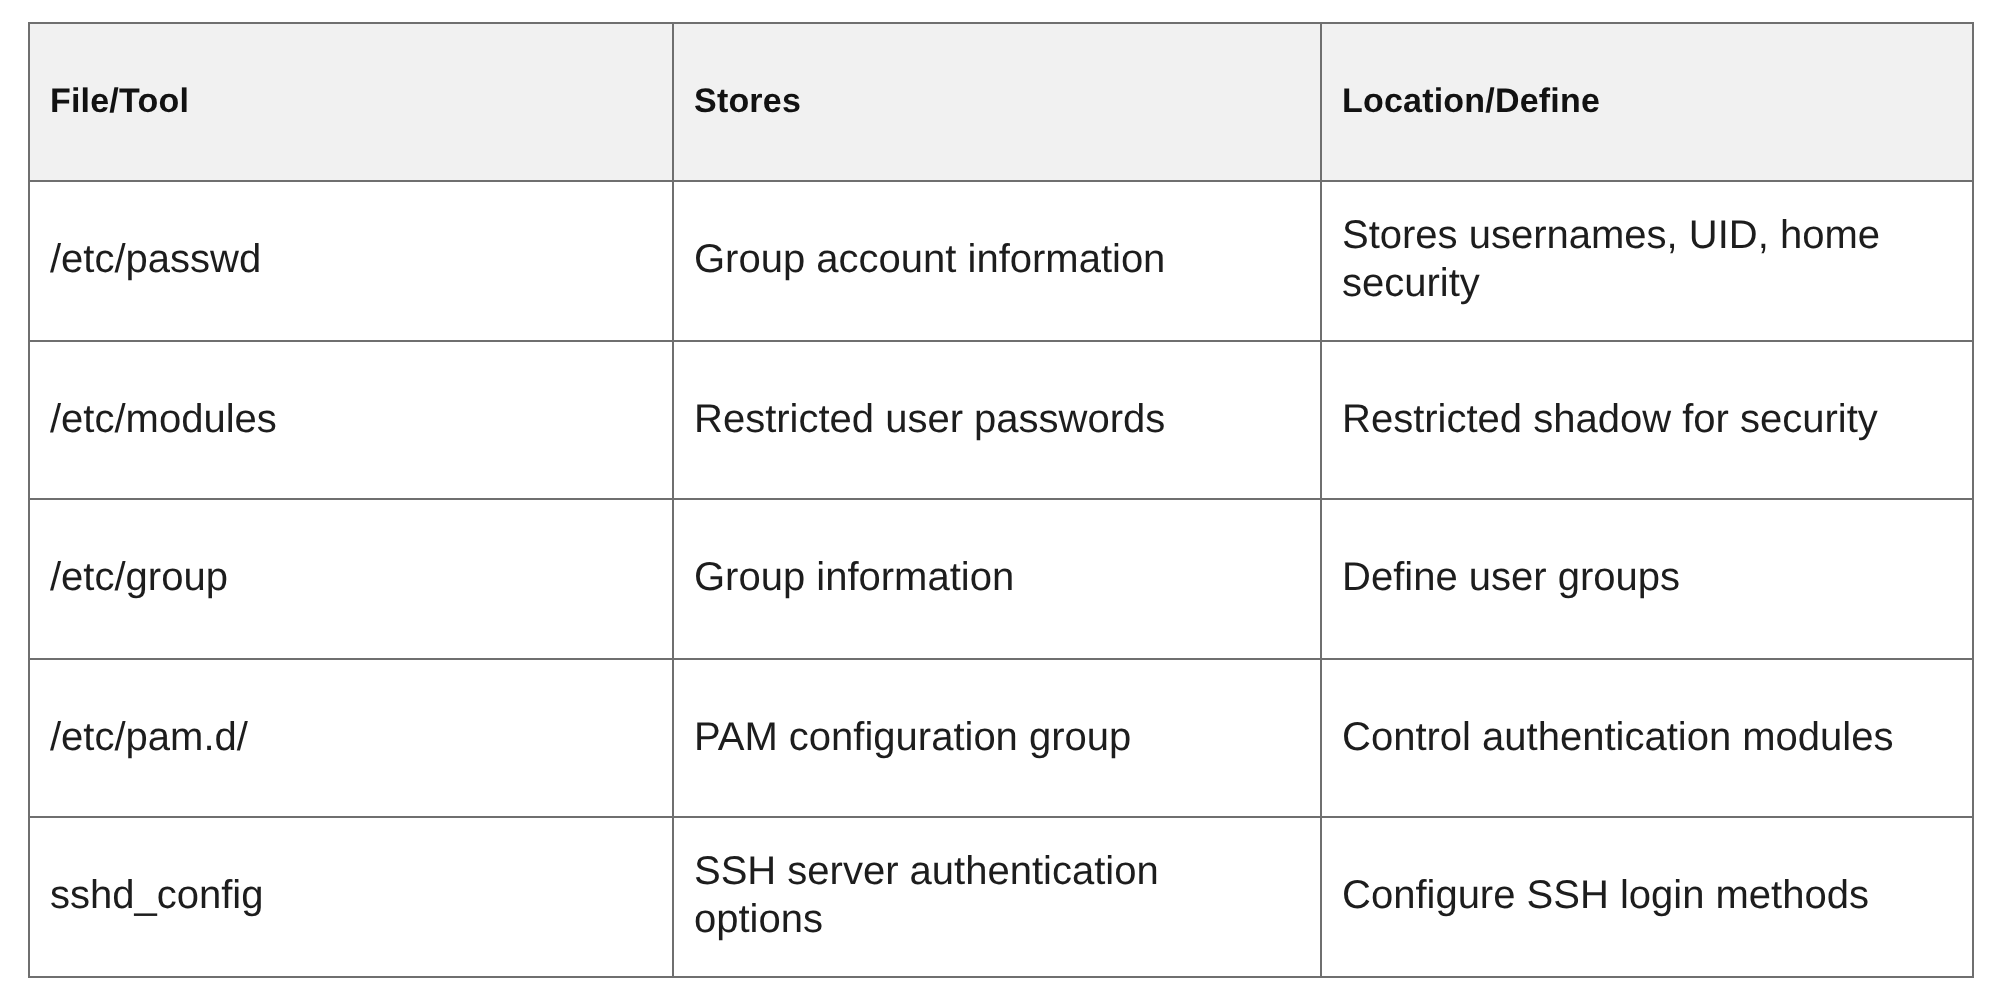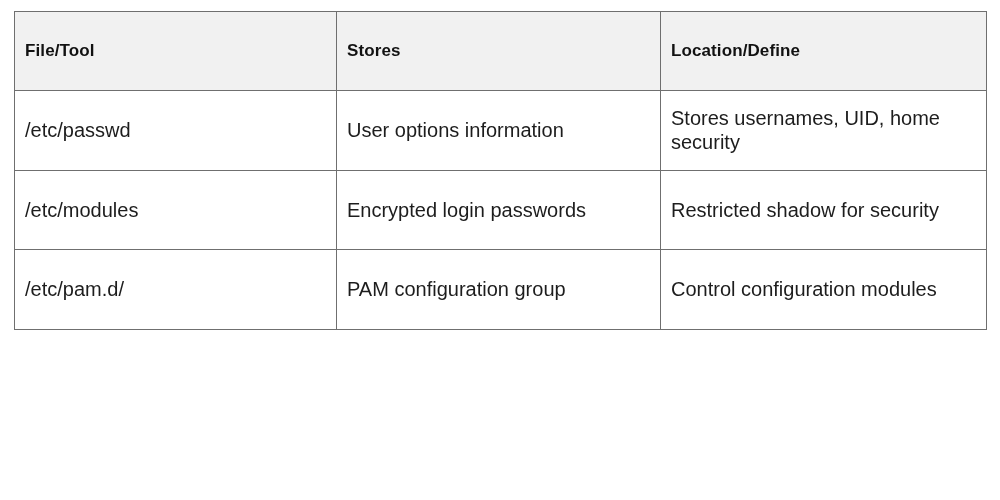--- a/index.html
+++ b/index.html
@@ -71,29 +71,39 @@
     <thead>
       <tr>
         <th>File/Tool</th>
         <th>Stores</th>
         <th>Location/Define</th>
       </tr>
     </thead>
     <tbody>
       <tr>
         <td>/etc/passwd</td>
-        <td>User options information</td>
+        <td>Group account information</td>
         <td>Stores usernames, UID, home security</td>
       </tr>
       <tr>
         <td>/etc/modules</td>
-        <td>Encrypted login passwords</td>
+        <td>Restricted user passwords</td>
         <td>Restricted shadow for security</td>
+      </tr>
+      <tr>
+        <td>/etc/group</td>
+        <td>Group information</td>
+        <td>Define user groups</td>
       </tr>
       <tr>
         <td>/etc/pam.d/</td>
         <td>PAM configuration group</td>
-        <td>Control configuration modules</td>
+        <td>Control authentication modules</td>
+      </tr>
+      <tr>
+        <td>sshd_config</td>
+        <td>SSH server authentication options</td>
+        <td>Configure SSH login methods</td>
       </tr>
     </tbody>
   </table>
 
 </div>
 
 </body></html>

